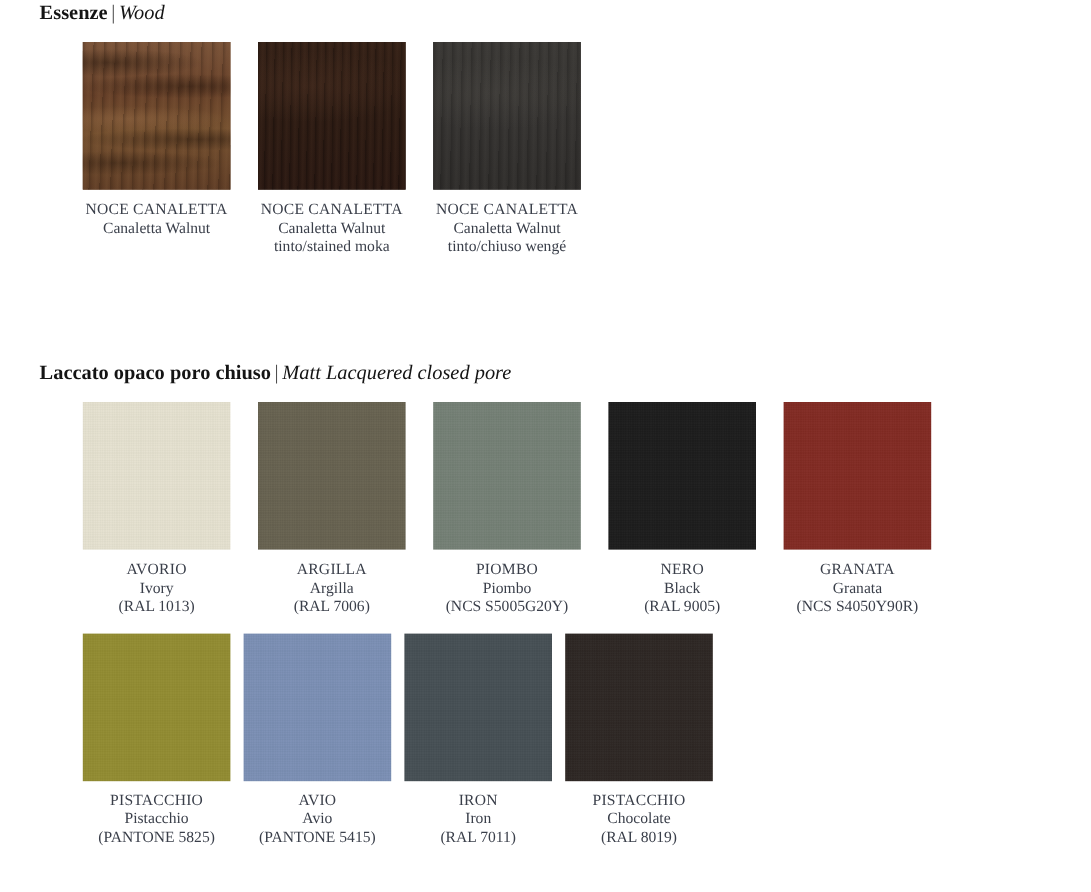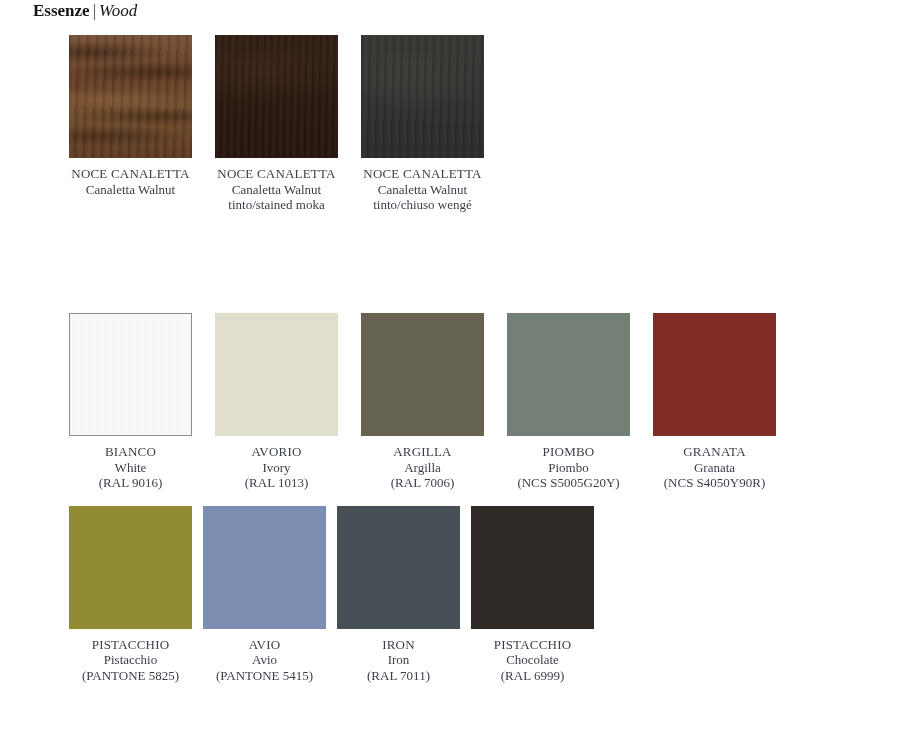--- a/index.html
+++ b/index.html
@@ -125,30 +125,25 @@
       <div class="labels">
         <div class="lab-code">NOCE CANALETTA</div>
         <div class="lab-en">Canaletta Walnut</div>
         <div class="lab-note">tinto/chiuso wengé</div>
       </div>
     </div>
   </div>
 </div>
 
 <div class="section" id="section-lacquer">
+  <div class="section-header">
+    <span class="sh-it">Laccato opaco poro chiuso</span><span class="sh-sep">|</span><span class="sh-en">Matt Lacquered closed pore</span>
+  </div>
 
   <div class="swatch-row" id="lacquer-row-1">
-    <div class="cell">
-      <div class="chip flat bordered" style="background-color: rgb(251, 251, 251);"></div>
-      <div class="labels">
-        <div class="lab-code">BIANCO</div>
-        <div class="lab-en">White</div>
-        <div class="lab-note">(RAL 9016)</div>
-      </div>
-    </div>
     <div class="cell">
       <div class="chip flat" style="background-color: rgb(229, 225, 207);"></div>
       <div class="labels">
         <div class="lab-code">AVORIO</div>
         <div class="lab-en">Ivory</div>
         <div class="lab-note">(RAL 1013)</div>
       </div>
     </div>
     <div class="cell">
       <div class="chip flat" style="background-color: rgb(103, 98, 80);"></div>
@@ -160,20 +155,28 @@
     </div>
     <div class="cell">
       <div class="chip flat" style="background-color: rgb(116, 128, 117);"></div>
       <div class="labels">
         <div class="lab-code">PIOMBO</div>
         <div class="lab-en">Piombo</div>
         <div class="lab-note">(NCS S5005G20Y)</div>
       </div>
     </div>
     <div class="cell">
+      <div class="chip flat" style="background-color: rgb(28, 28, 28);"></div>
+      <div class="labels">
+        <div class="lab-code">NERO</div>
+        <div class="lab-en">Black</div>
+        <div class="lab-note">(RAL 9005)</div>
+      </div>
+    </div>
+    <div class="cell">
       <div class="chip flat" style="background-color: rgb(130, 43, 35);"></div>
       <div class="labels">
         <div class="lab-code">GRANATA</div>
         <div class="lab-en">Granata</div>
         <div class="lab-note">(NCS S4050Y90R)</div>
       </div>
     </div>
   </div>
 
   <div class="swatch-row" id="lacquer-row-2">
@@ -199,17 +202,17 @@
         <div class="lab-code">IRON</div>
         <div class="lab-en">Iron</div>
         <div class="lab-note">(RAL 7011)</div>
       </div>
     </div>
     <div class="cell">
       <div class="chip flat" style="background-color: rgb(46, 39, 36);"></div>
       <div class="labels">
         <div class="lab-code">PISTACCHIO</div>
         <div class="lab-en">Chocolate</div>
-        <div class="lab-note">(RAL 6999)</div>
+        <div class="lab-note">(RAL 8019)</div>
       </div>
     </div>
   </div>
 </div>
 
 </body></html>

